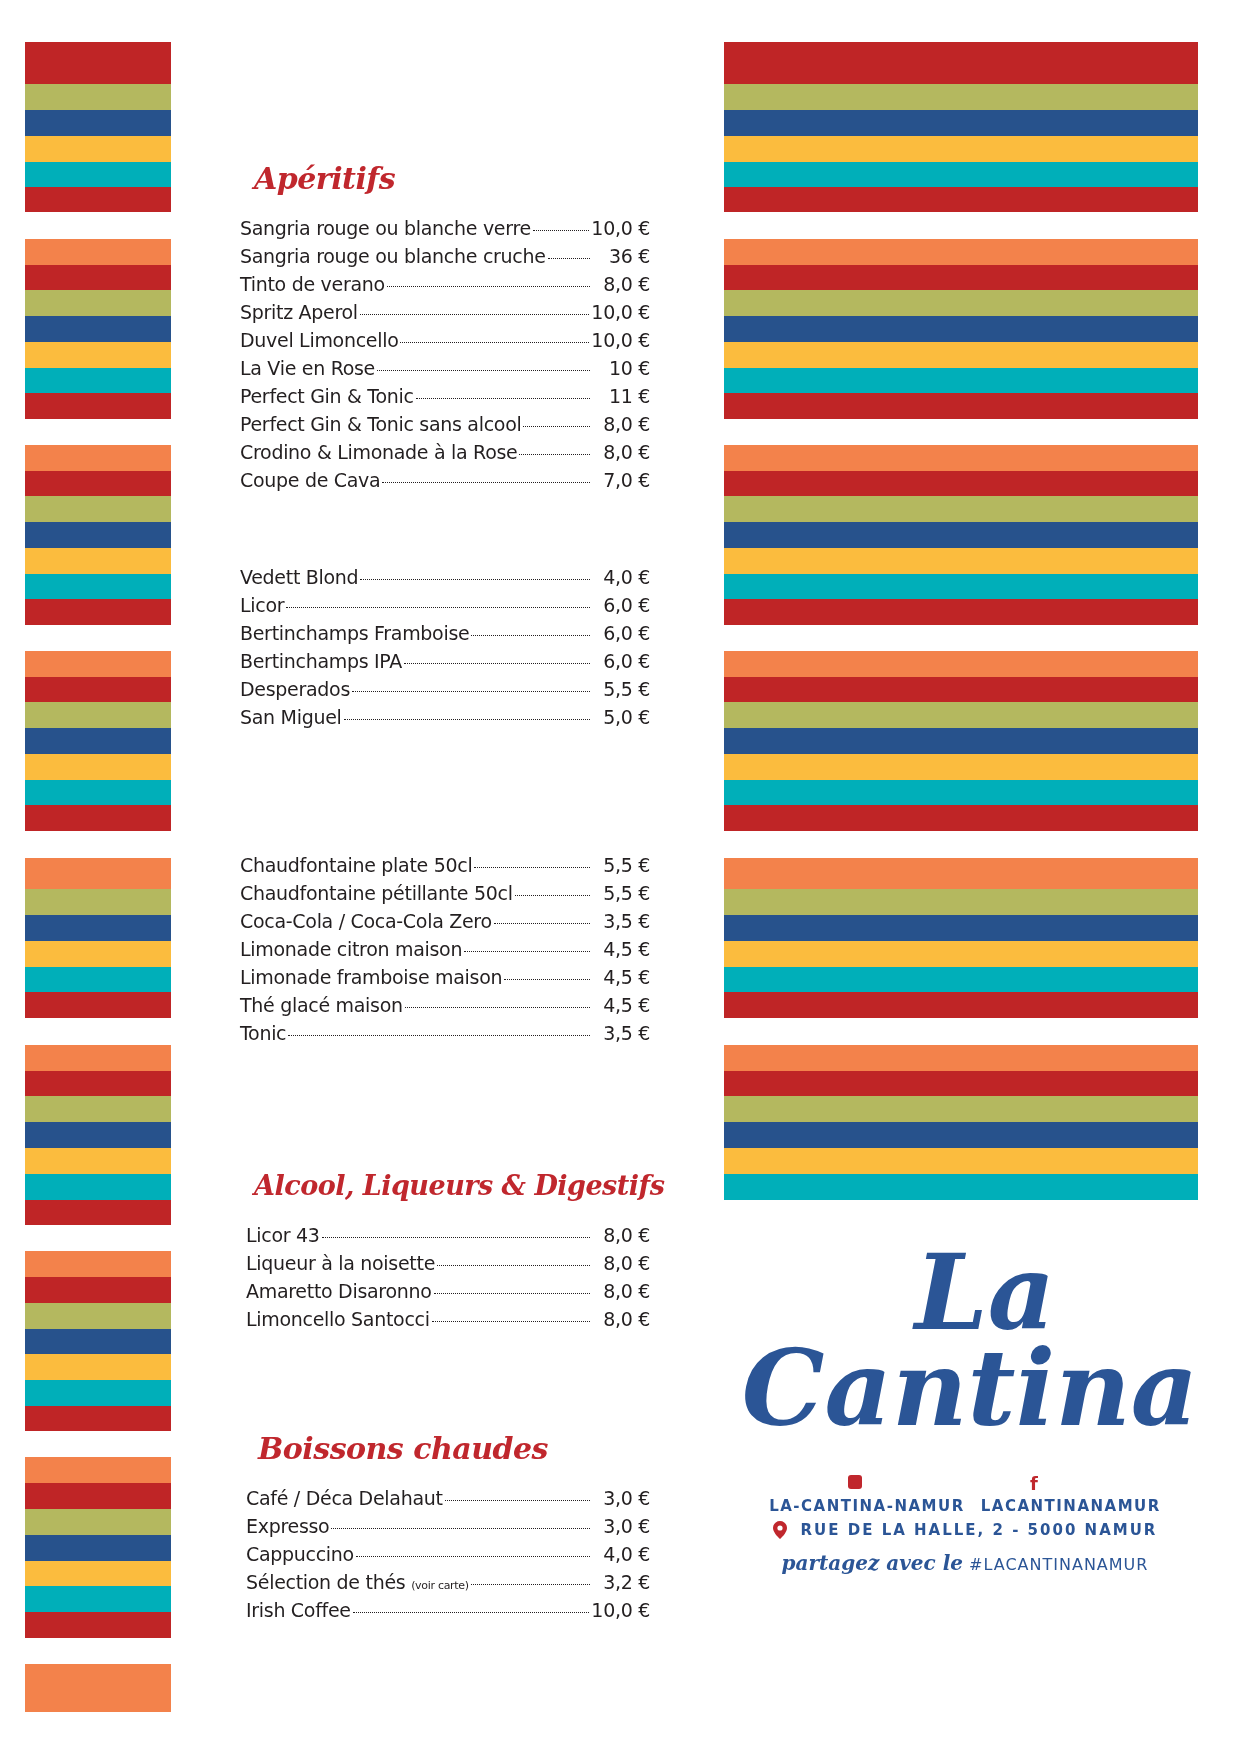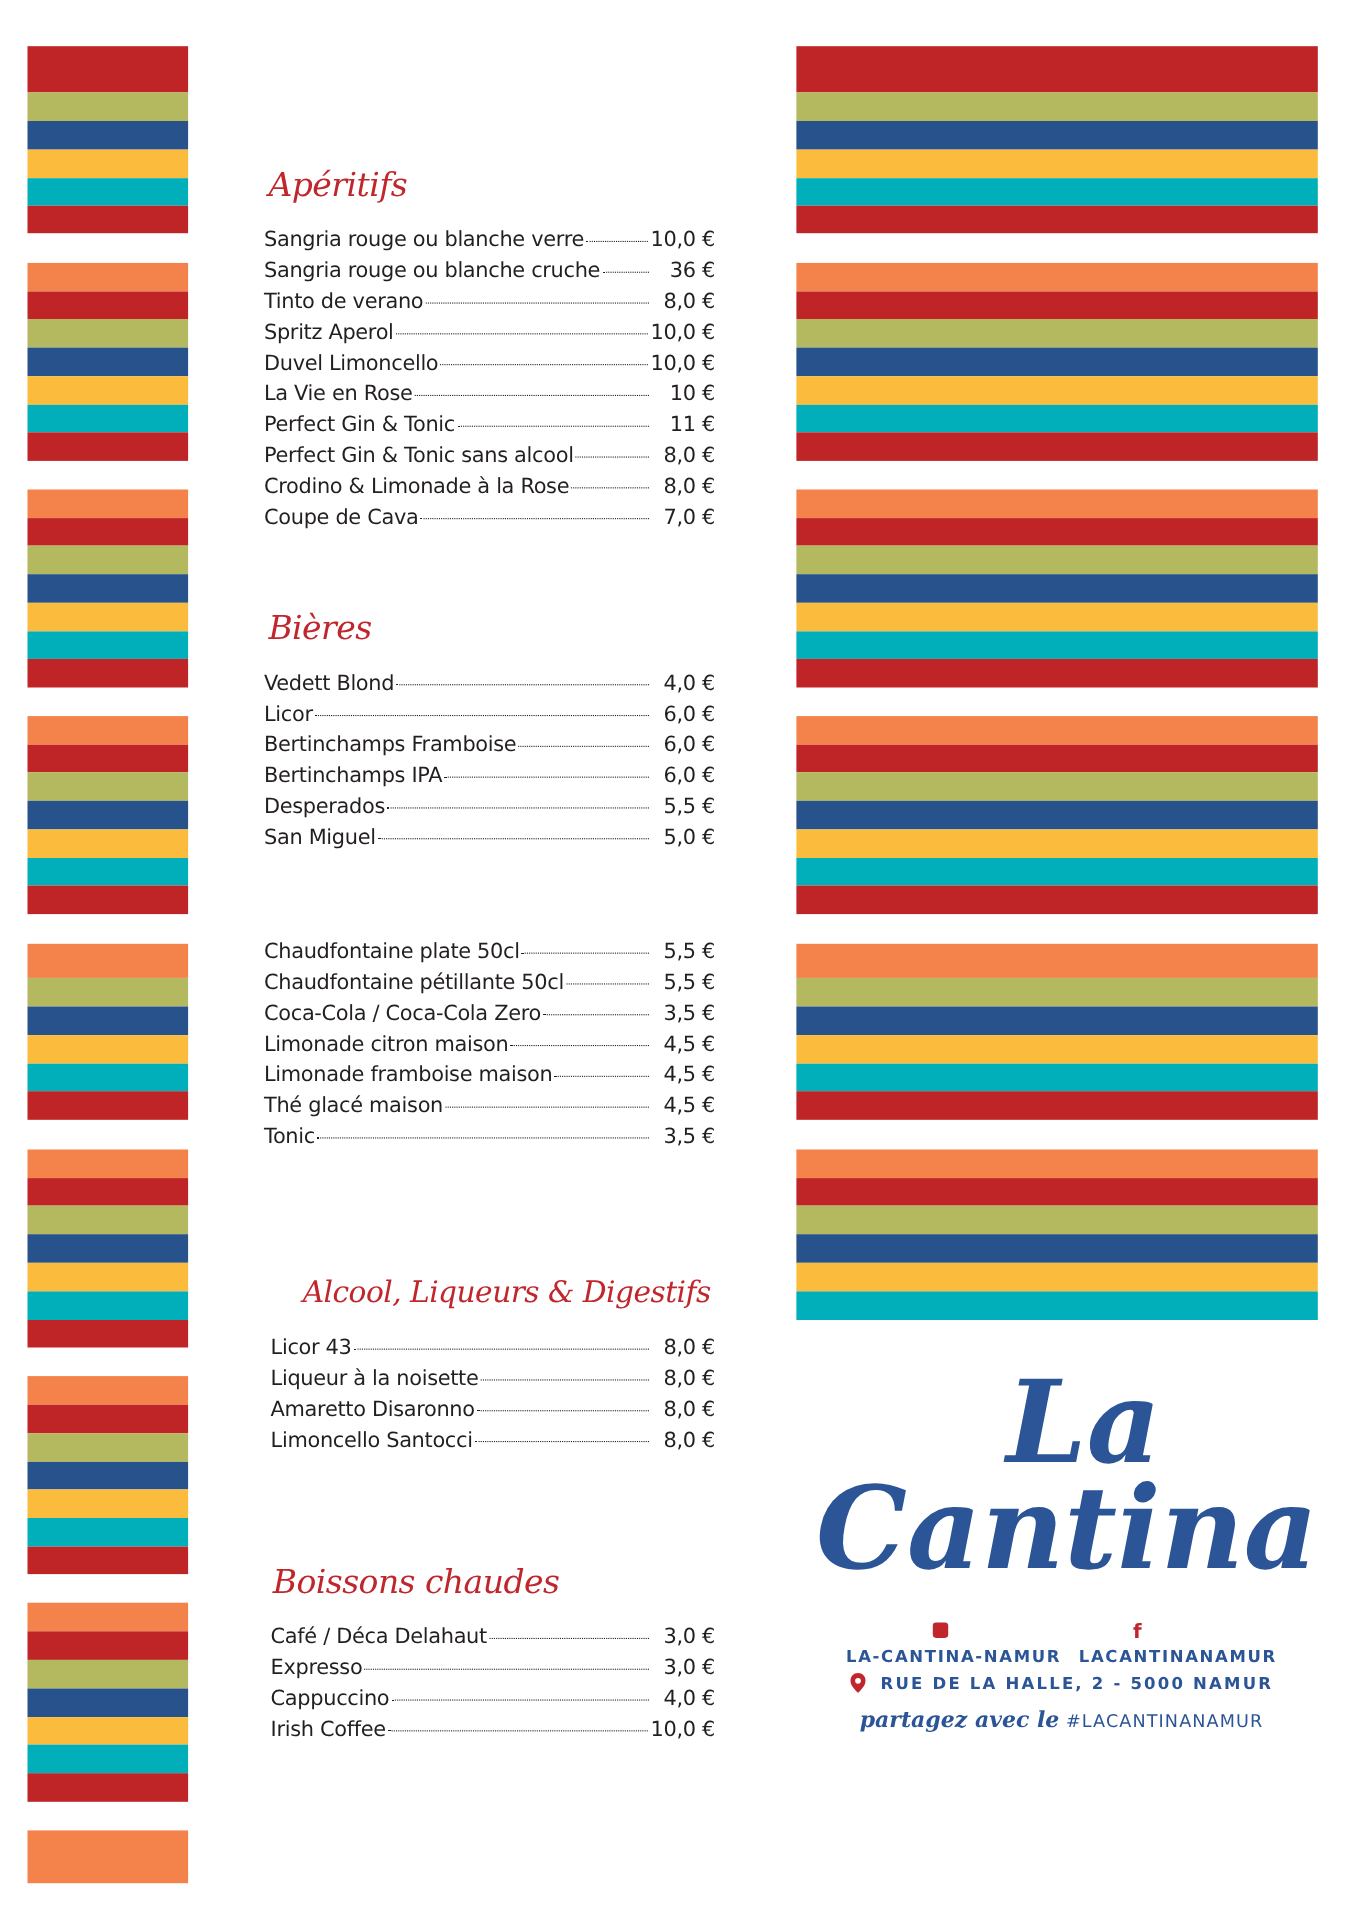--- a/index.html
+++ b/index.html
@@ -5,22 +5,22 @@
   html, body { margin: 0; padding: 0; background: #ffffff; }
   body { width: 1240px; height: 1754px; position: relative; overflow: hidden; font-family: "DejaVu Sans", sans-serif; }
   .stripe-block { position: absolute; display: flex; flex-direction: column; }
   .stripe-block > div { flex: 0 0 auto; }
   .left-col { left: 25px; width: 146px; }
   .right-col { left: 724px; width: 474px; }
 
   .menu { position: absolute; left: 240px; top: 140px; width: 410px; }
   .section { position: absolute; left: 0; width: 410px; }
   .section-title {
-    font-family: "DejaVu Serif", serif; font-style: italic; font-weight: normal;
-    color: #c0272d; font-size: 30px; letter-spacing: -0.5px; margin: 4px; line-height: 40px;
+    font-family: "DejaVu Serif", serif; font-style: italic; font-weight: bold;
+    color: #c0272d; font-size: 30px; letter-spacing: -0.5px; margin: 14px; line-height: 40px;
     white-space: nowrap;
   }
   .items { margin-top: 18px; }
   .item {
     display: flex; align-items: baseline; height: 28px; font-size: 19px; color: #231f20;
     font-family: "DejaVu Sans", sans-serif; letter-spacing: -0.3px;
   }
   .item .name { white-space: nowrap; }
   .item .name small { font-size: 11px; }
   .item .dots { flex: 1 1 auto; border-bottom: 1.5px dotted #231f20; margin: 0 2px; transform: translateY(-4px); min-width: 10px; }
@@ -226,21 +226,20 @@
         </div>
       <div class="item">
           <span class="name">Coupe de Cava</span>
           <span class="dots"></span>
           <span class="price">7,0 €</span>
         </div>
     </div>
   </div>
 
   <div class="section" style="top:408px;">
-    <h2 class="section-title">Bières</h2>
     <div class="items">
       <div class="item">
           <span class="name">Vedett Blond</span>
           <span class="dots"></span>
           <span class="price">4,0 €</span>
         </div>
       <div class="item">
           <span class="name">Licor</span>
           <span class="dots"></span>
           <span class="price">6,0 €</span>
@@ -344,20 +343,25 @@
         </div>
       <div class="item">
           <span class="name">Expresso</span>
           <span class="dots"></span>
           <span class="price">3,0 €</span>
         </div>
       <div class="item">
           <span class="name">Cappuccino</span>
           <span class="dots"></span>
           <span class="price">4,0 €</span>
+        </div>
+      <div class="item">
+          <span class="name"><span>Sélection de thés</span> <small>(voir carte)</small></span>
+          <span class="dots"></span>
+          <span class="price">3,2 €</span>
         </div>
       <div class="item">
           <span class="name">Irish Coffee</span>
           <span class="dots"></span>
           <span class="price">10,0 €</span>
         </div>
     </div>
   </div>
 </div>
 

